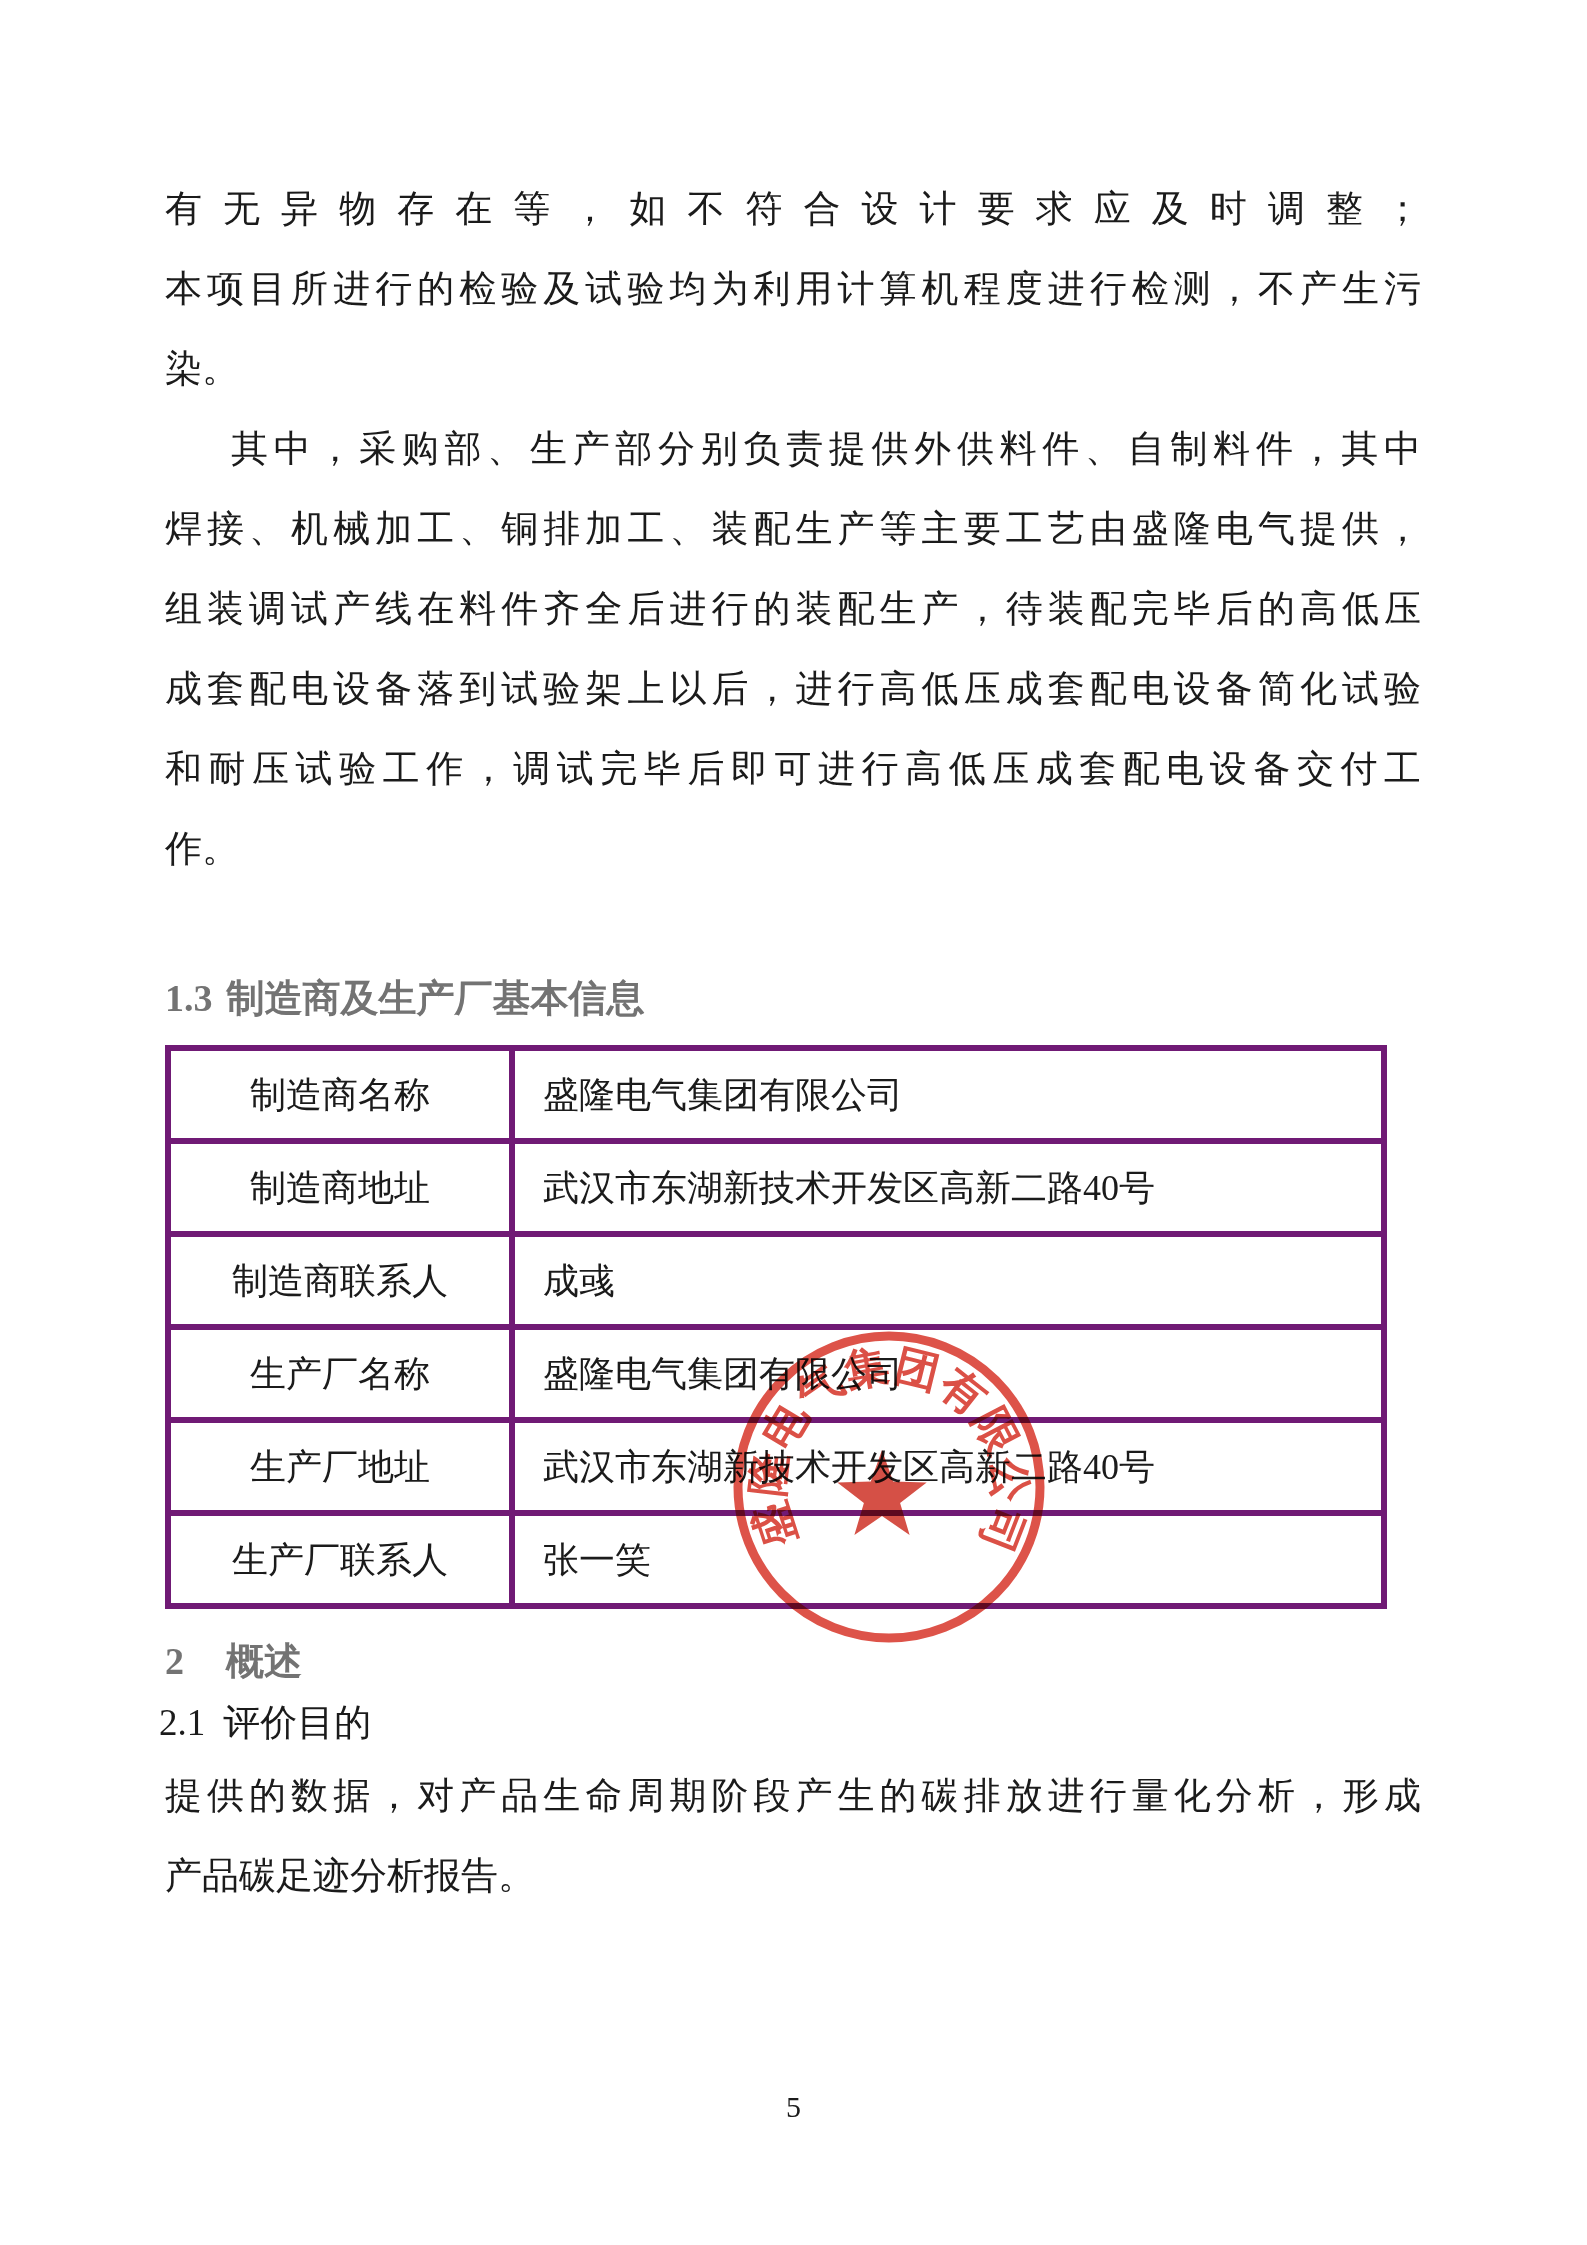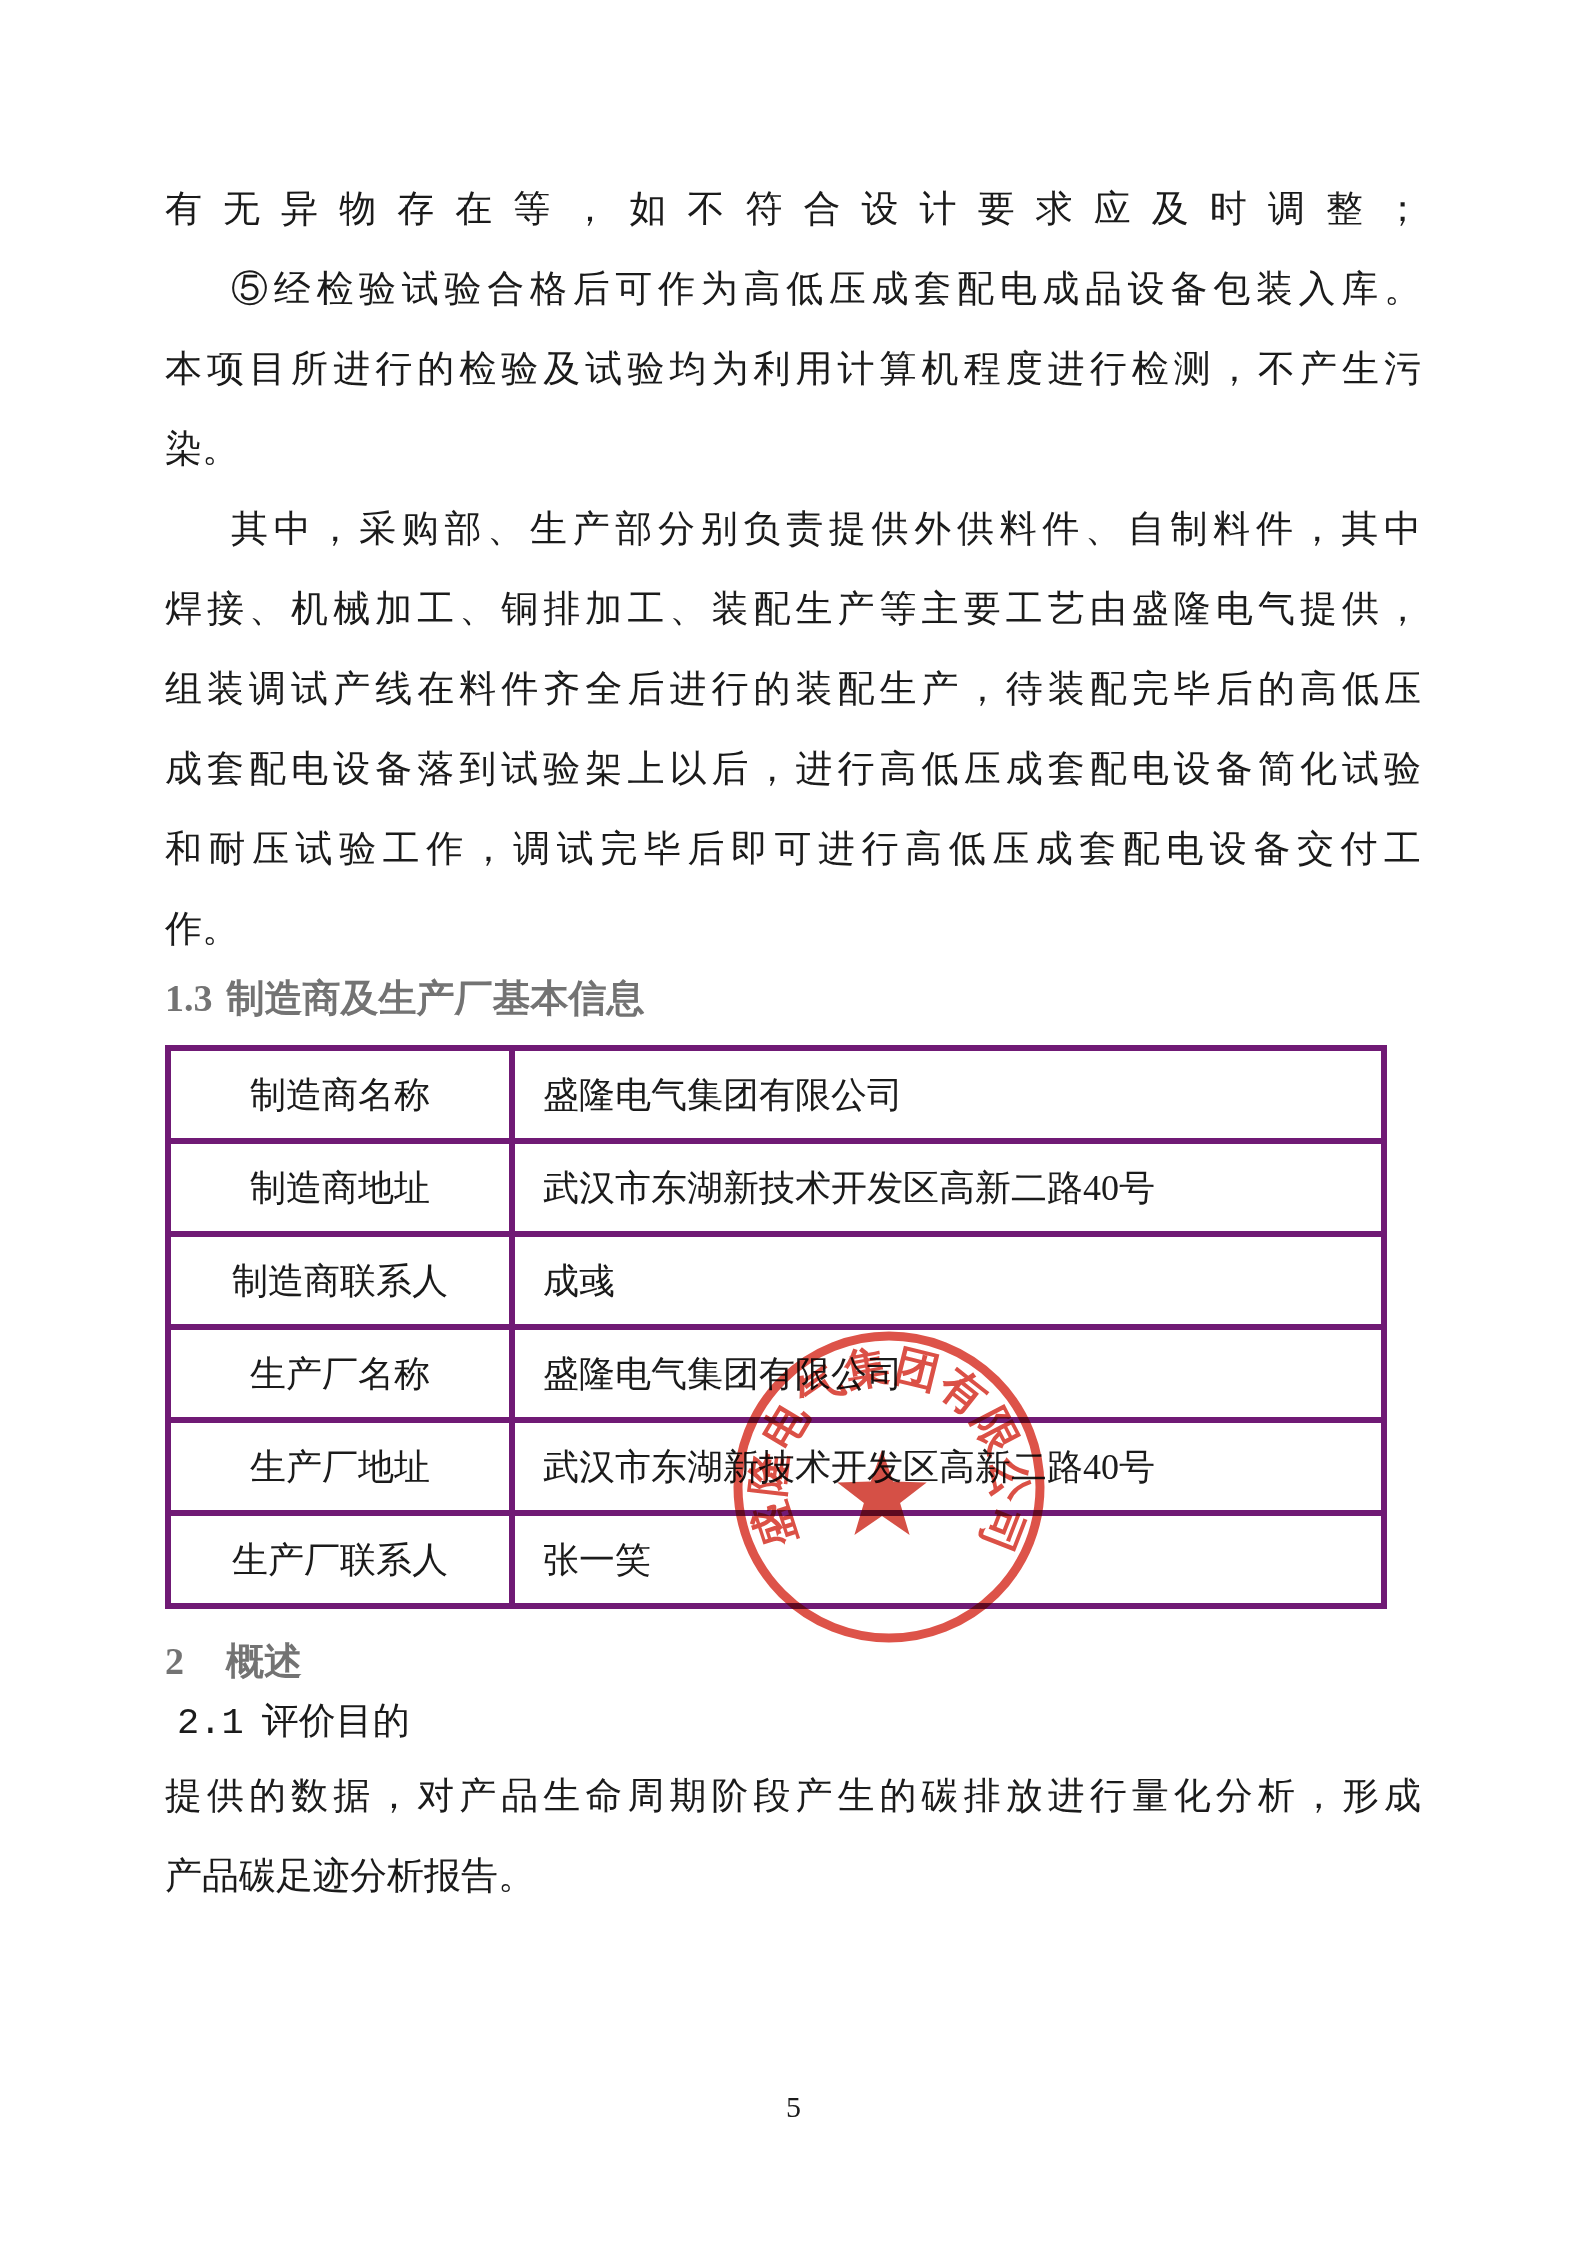--- a/index.html
+++ b/index.html
@@ -34,21 +34,20 @@
   
   .stamp { left:729px; top:1327px; mix-blend-mode:multiply; opacity:.88; }
   
   .pagenum { left:0; top:2090px; width:1587px; text-align:center; font-size:30px; }
 </style>
 </head>
 <body>
 
 <div class="abs bodytext" style="top:169px">
   <div class="jline">有无异物存在等，如不符合设计要求应及时调整；</div>
-  <div class="jline indent">⑤经检验试验合格后可作为高低压成套配电成品设备包装入库。</div>
   <div class="jline">本项目所进行的检验及试验均为利用计算机程度进行检测，不产生污</div>
   <div class="lline">染。</div>
   <div class="jline indent">其中，采购部、生产部分别负责提供外供料件、自制料件，其中</div>
   <div class="jline">焊接、机械加工、铜排加工、装配生产等主要工艺由盛隆电气提供，</div>
   <div class="jline">组装调试产线在料件齐全后进行的装配生产，待装配完毕后的高低压</div>
   <div class="jline">成套配电设备落到试验架上以后，进行高低压成套配电设备简化试验</div>
   <div class="jline">和耐压试验工作，调试完毕后即可进行高低压成套配电设备交付工</div>
   <div class="lline">作。</div>
 </div>
 
@@ -91,21 +90,21 @@
   <path id="stampArc" d="M 68.2 213 A 106 106 0 1 1 251.8 213" fill="none"></path>
   <text font-size="44" font-weight="700" fill="#d6382c" letter-spacing="1" font-family="Liberation Serif, DejaVu Serif, serif">
     <textPath href="#stampArc" startOffset="0">盛隆电气集团有限公司</textPath>
   </text>
 </svg>
 
 <div class="abs h-bold" style="left:165px; top:1638px;">
   <span class="hnum-wide">2</span><span>概述</span>
 </div>
 
-<div class="abs h-reg" style="left:177px; top:1700px;font-family:Liberation Mono, monospace;">
+<div class="abs h-reg" style="left:159px; top:1700px;">
   <span class="hnum-med">2.1</span><span>评价目的</span>
 </div>
 
 <div class="abs bodytext" style="top:1756px">
   <div class="jline">提供的数据，对产品生命周期阶段产生的碳排放进行量化分析，形成</div>
   <div class="lline">产品碳足迹分析报告。</div>
 </div>
 
 <div class="abs pagenum">5</div>
 

